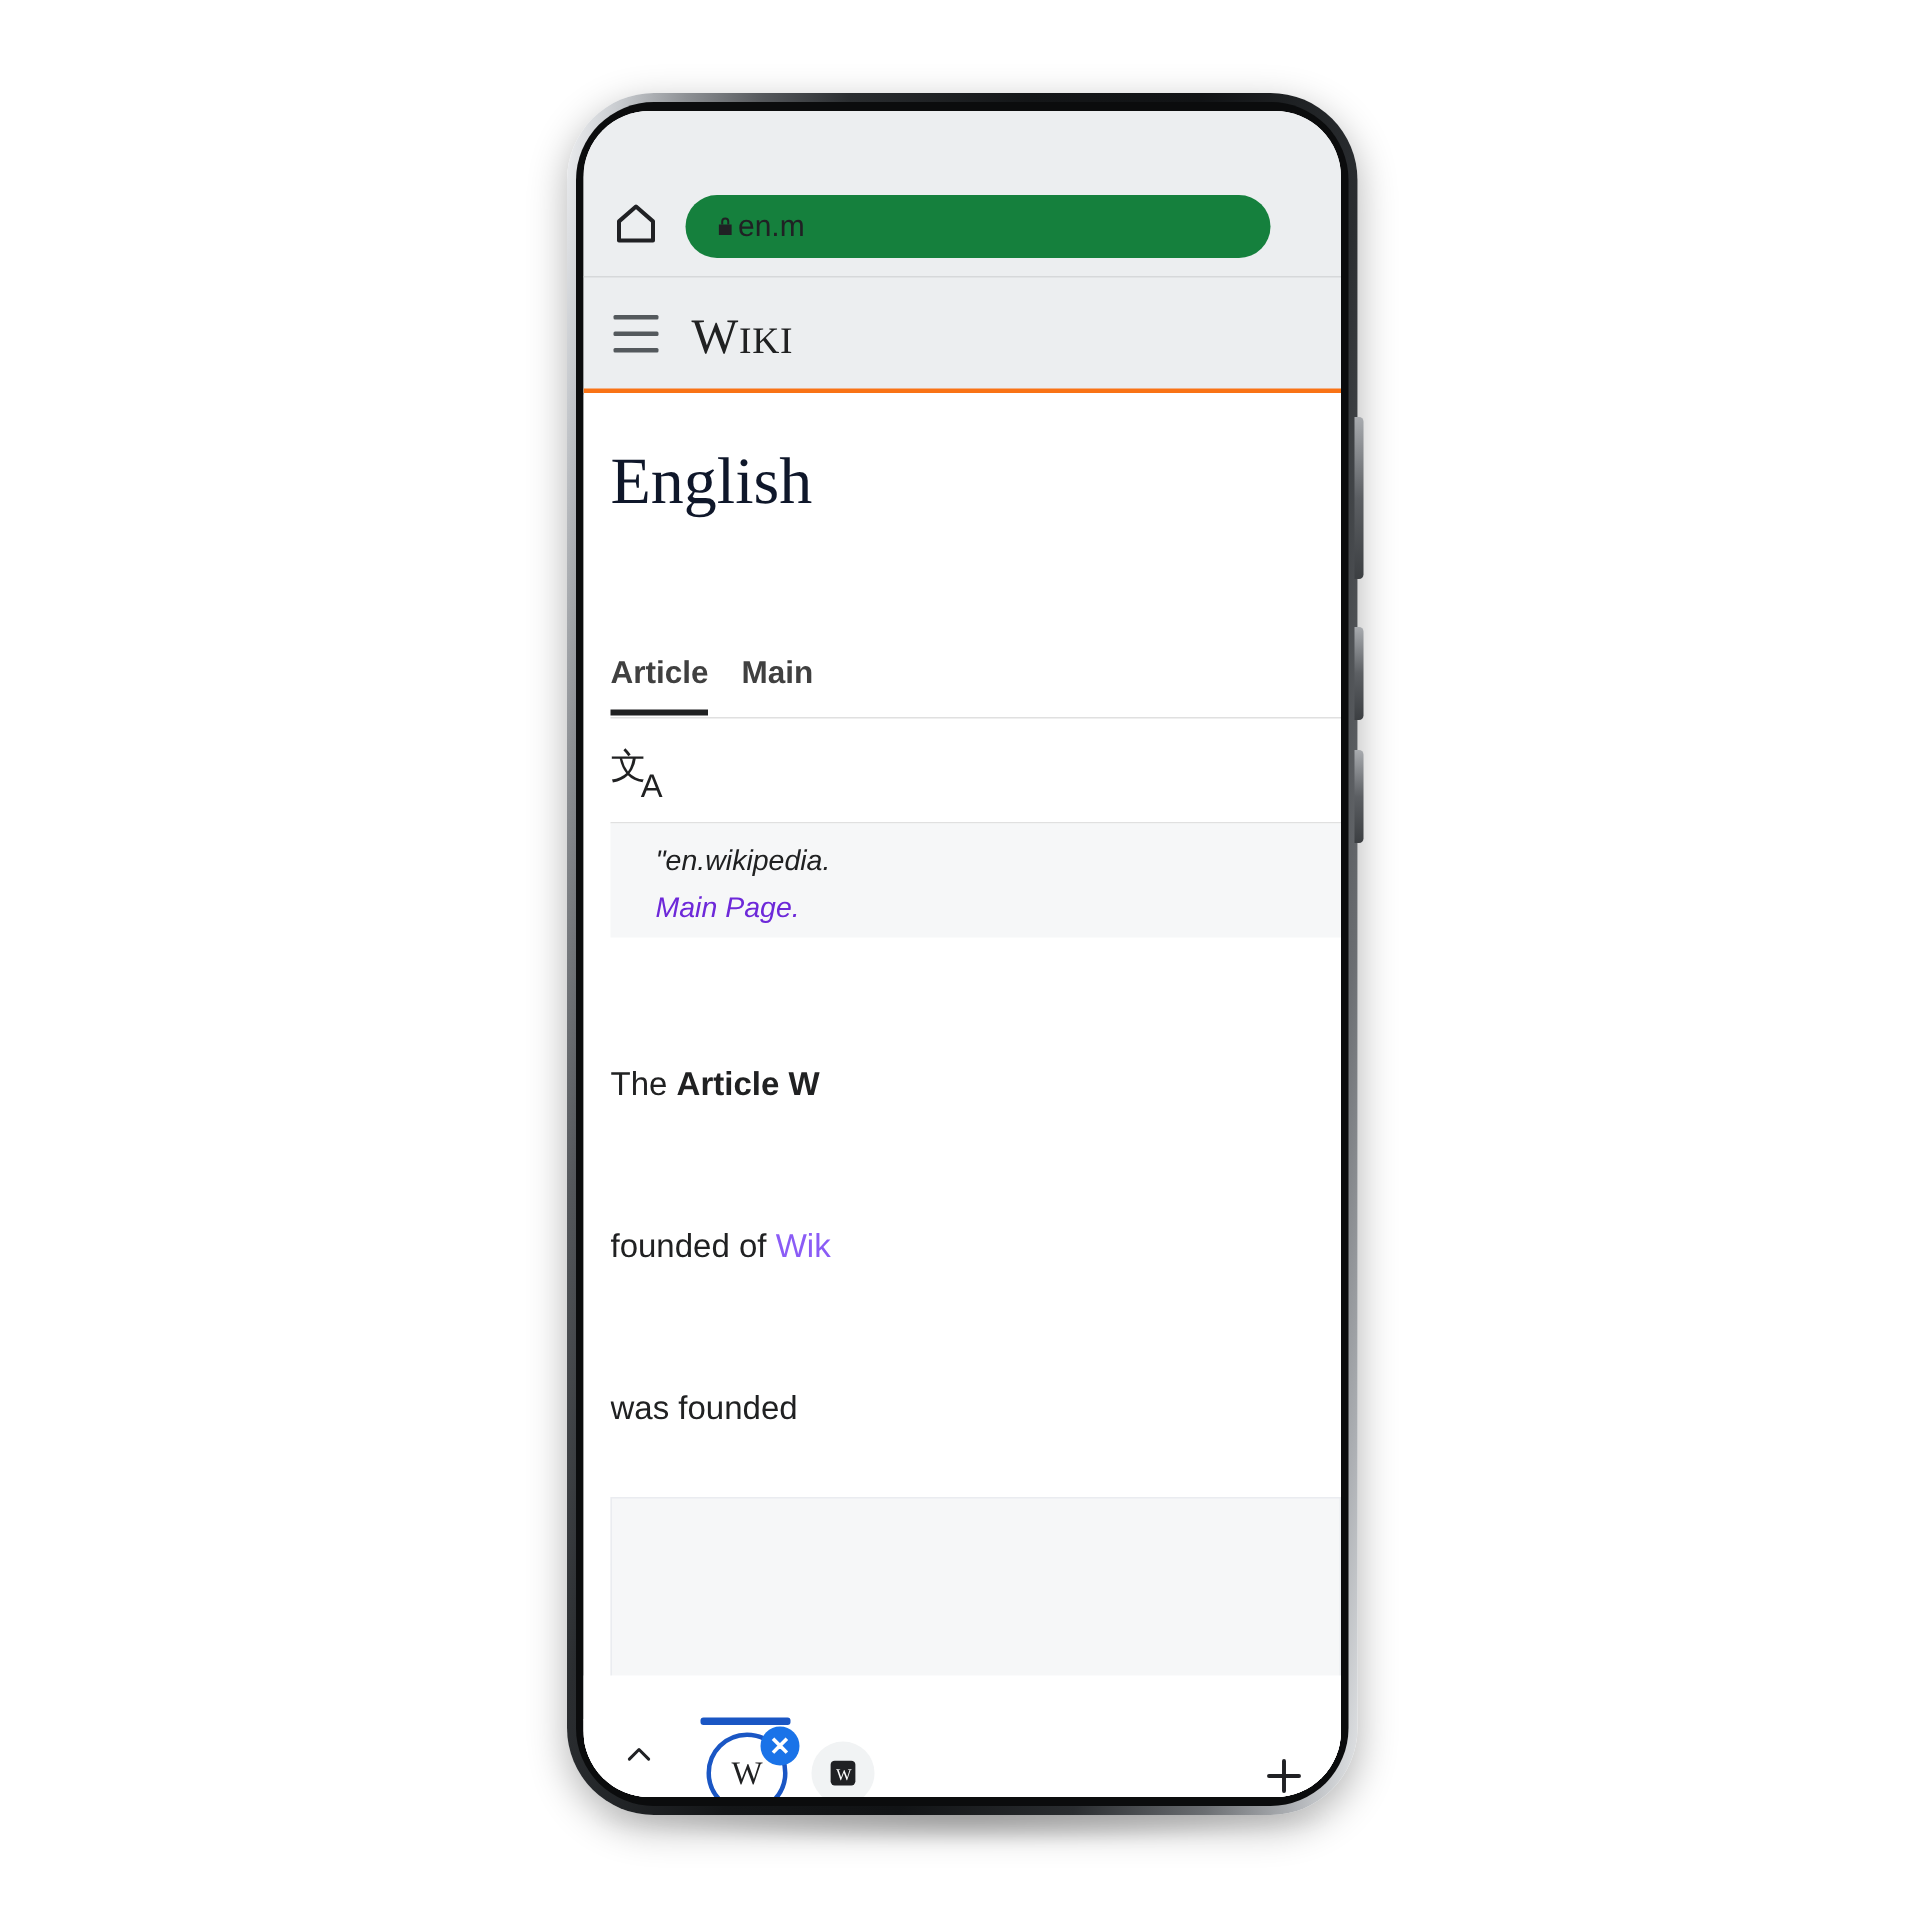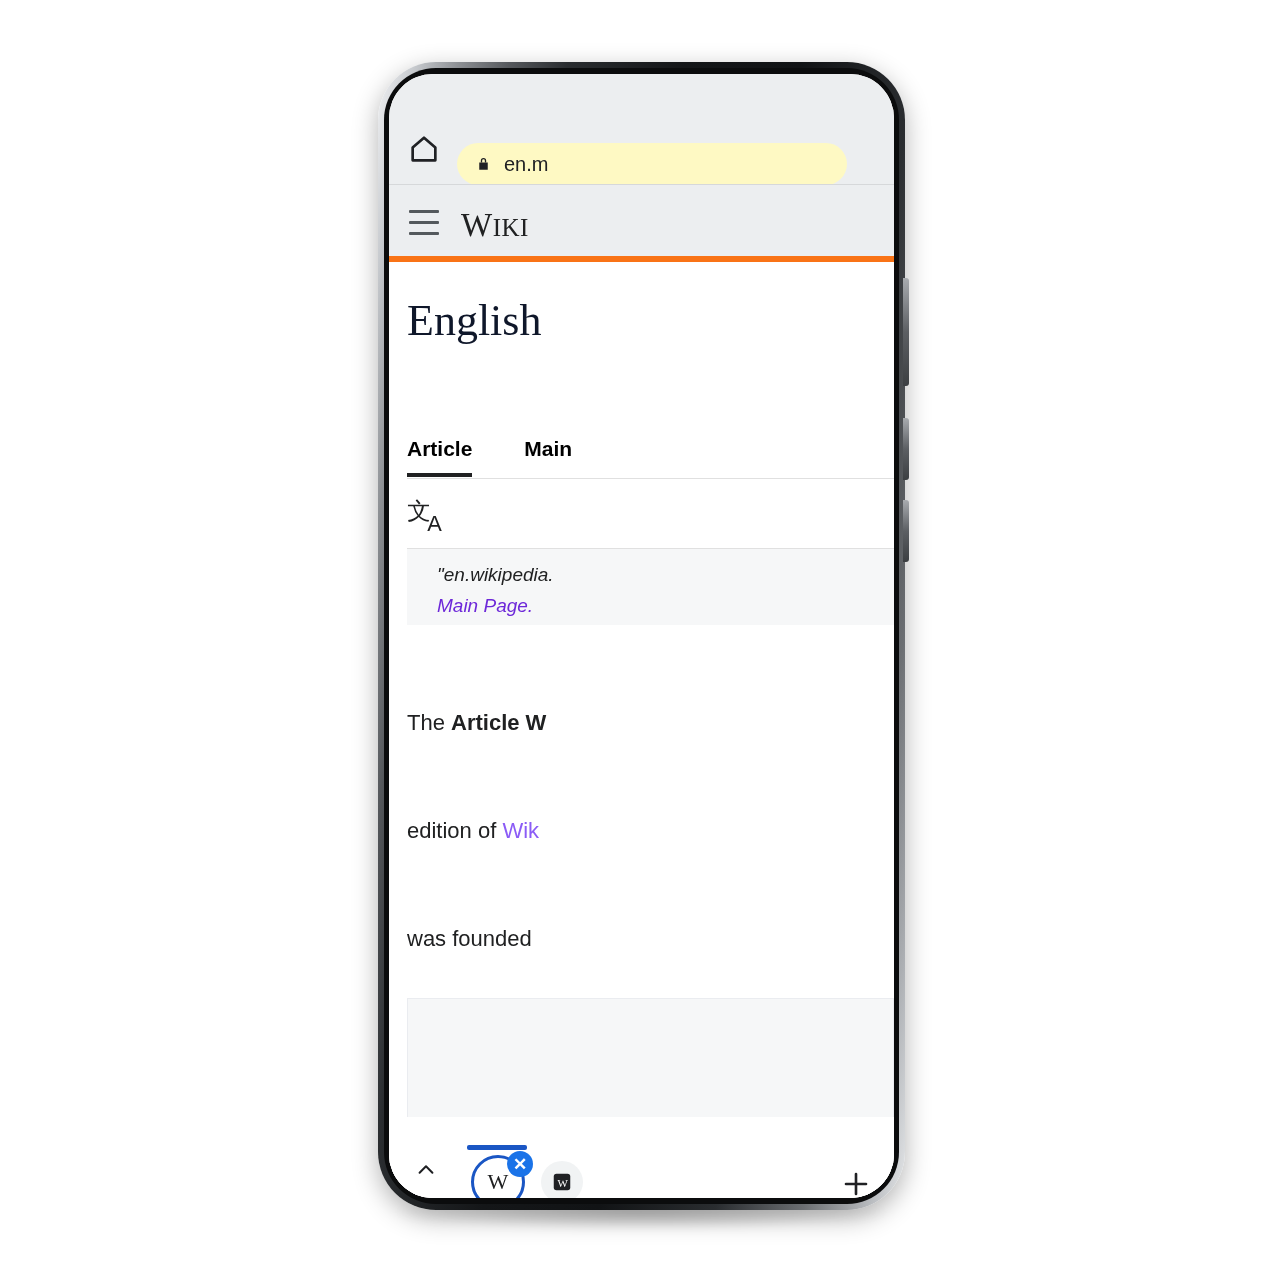--- a/index.html
+++ b/index.html
@@ -62,42 +62,41 @@
   #browser-toolbar {
     position: absolute; left: 0; top: 0;
     width: 505px; height: 110px;
     background: #eceef0;
   }
   #home-icon {
     position: absolute; left: 18px; top: 58px;
     width: 34px; height: 34px;
   }
   #omnibox {
-    position: absolute; left: 68px; top: 69px;
+    position: absolute; left: 68px; top: 56px;
     width: 390px; height: 42px;
-    background: #fef9c3;
+    background: #15803d;
     border-radius: 21px;
     display: flex; align-items: center;
     padding-left: 18px;
-    gap: 12px;
     overflow: hidden;
   }
   #lock-icon { width: 17px; height: 20px; flex: 0 0 auto; }
   #url-text {
     font-size: 20px; color: #202124;
     white-space: nowrap;
   }
 
   
   #wiki-header {
     position: absolute; left: 0; top: 110px;
     width: 505px; height: 78px;
     background: #eceef0;
     border-top: 1px solid #d6d8da;
-    border-bottom: 6px solid #f97316;
+    border-bottom: 3px solid #f97316;
   }
   #hamburger { position: absolute; left: 20px; top: 25px; width: 30px; height: 26px; }
   #hamburger span {
     display:block; height: 3px; background: #54595d; border-radius: 1px; margin-bottom: 8px;
   }
   #wiki-wordmark {
     position: absolute; left: 72px; top: 22px;
     font-family: "Liberation Serif", serif;
     font-size: 33px; color: #202122; letter-spacing: 0.5px;
     white-space: nowrap;
@@ -111,22 +110,22 @@
     background: #ffffff;
     overflow: hidden;
   }
   #article-title {
     position: absolute; left: 18px; top: 32px;
     font-family: "Liberation Serif", serif;
     font-size: 44px; color: #0f172a; white-space: nowrap;
   }
   #article-tabs {
     position: absolute; left: 18px; top: 174px;
-    display: flex; gap: 52px;
-    font-size: 21px; font-weight: bold; color: #000000;
+    display: flex; gap: 22px;
+    font-size: 21px; font-weight: bold; color: #404040;
   }
   #article-tabs .tab { padding-bottom: 12px; white-space: nowrap; }
   #article-tabs .tab.active { border-bottom: 4px solid #202122; }
   #tabs-rule {
     position: absolute; left: 18px; top: 215px; width: 487px; height: 1px; background: #e0e0e0;
   }
   #lang-icon {
     position: absolute; left: 18px; top: 232px; width: 44px; height: 40px;
   }
   #lang-rule {
@@ -282,21 +281,21 @@
       </span>
       <div id="lang-rule"></div>
 
       <div id="quote-box">
         <span>"en.wikipedia.</span><br>
         <span class="lnk">Main Page.</span>
       </div>
 
       <div id="body-text">
         <div><span>The </span><b>Article W</b></div>
-        <div><span>edition of </span><span class="lnk">Wik</span></div>
+        <div><span>founded of </span><span class="lnk">Wik</span></div>
         <div>was founded </div>
         <div>first edition a</div>
         <div>most articles</div>
         
         
         
         
         
       </div>
 

